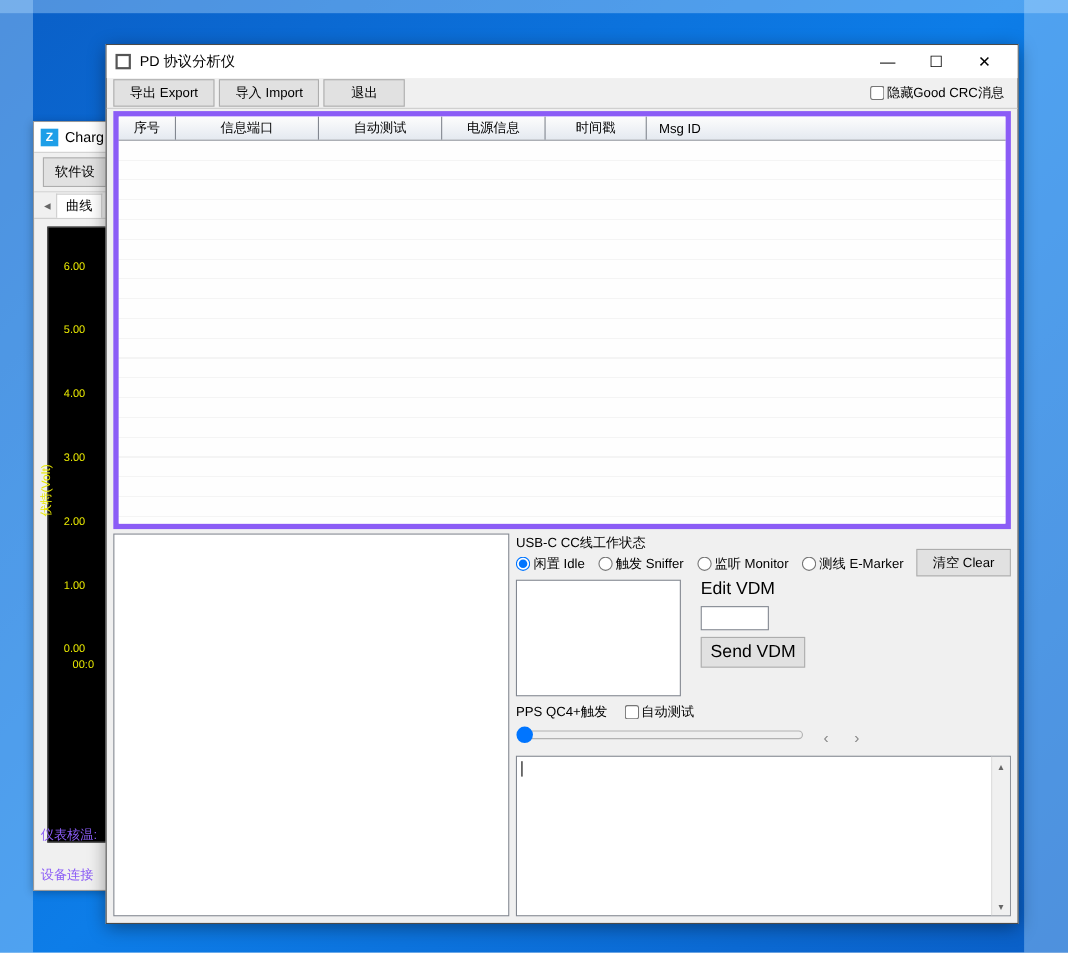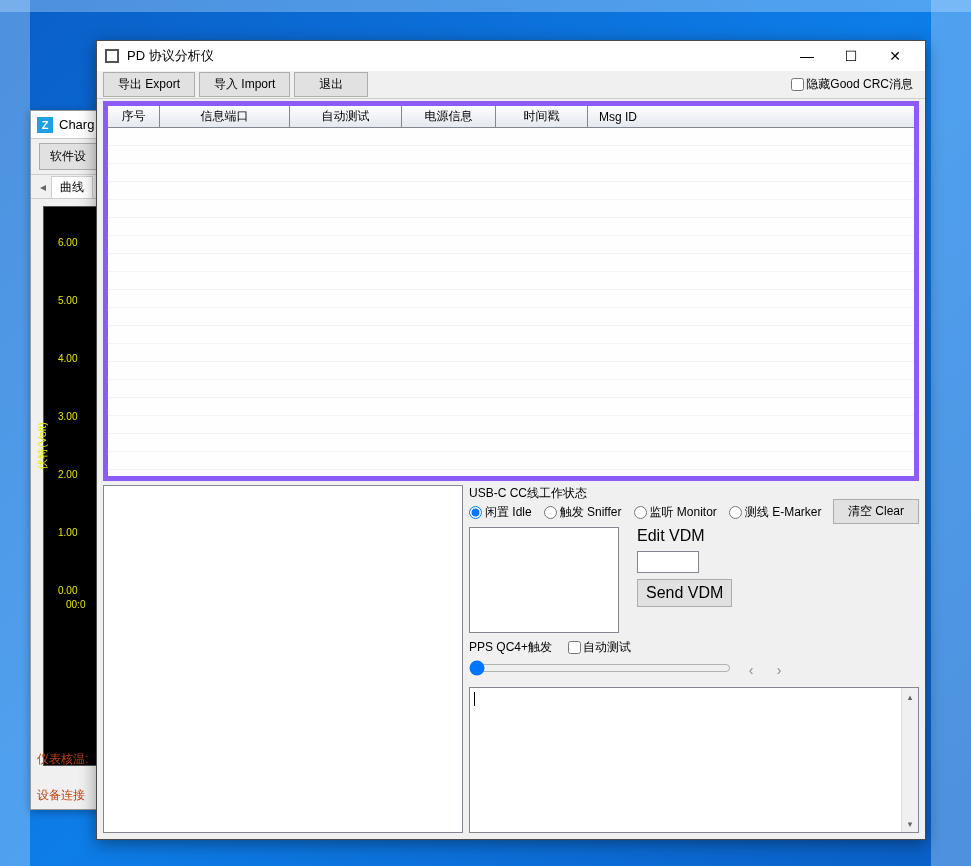--- a/index.html
+++ b/index.html
@@ -100,21 +100,21 @@
 .bg-tick {
   position: absolute;
   left: 14px;
   color: #e8e800;
   font-size: 10px;
 }
 .bg-status {
   position: absolute;
   left: 6px;
   font-size: 12px;
-  color: #c2410c;
+  color: #8b5cf6;
 }
 
 
 .main-window {
   position: absolute;
   left: 96px;
   top: 40px;
   width: 830px;
   height: 800px;
   background: #f0f0f0;

